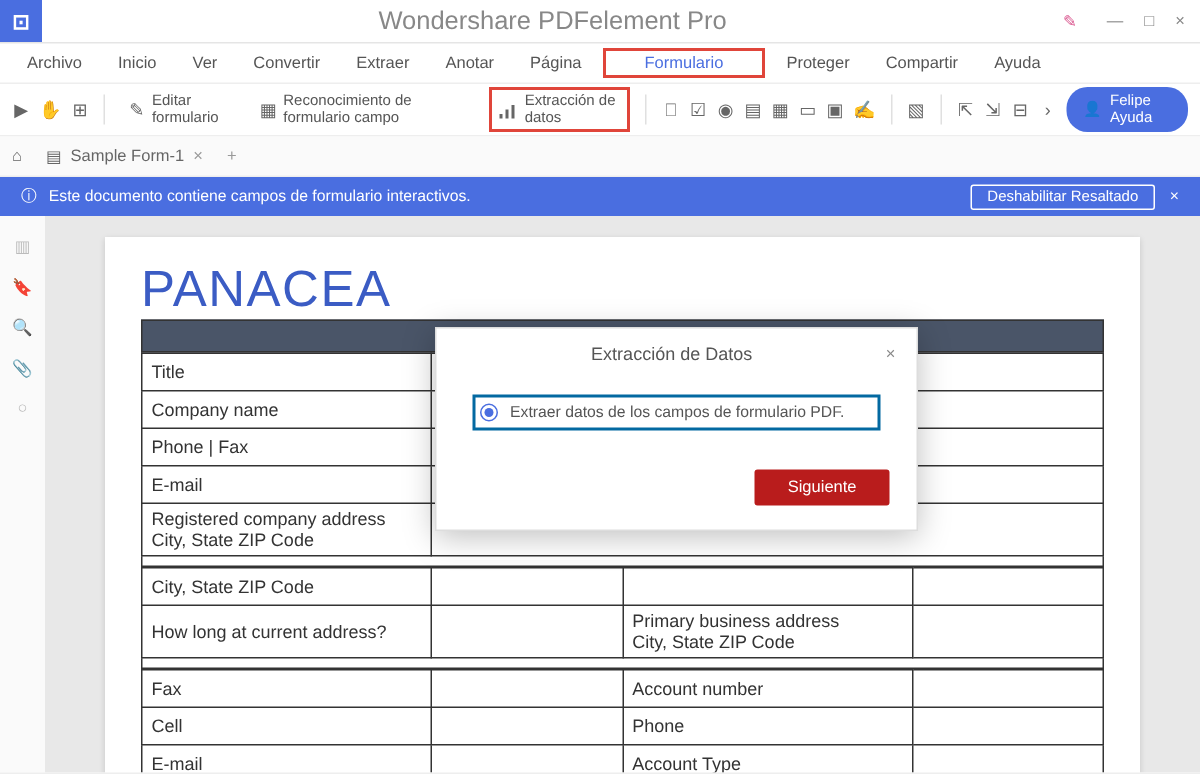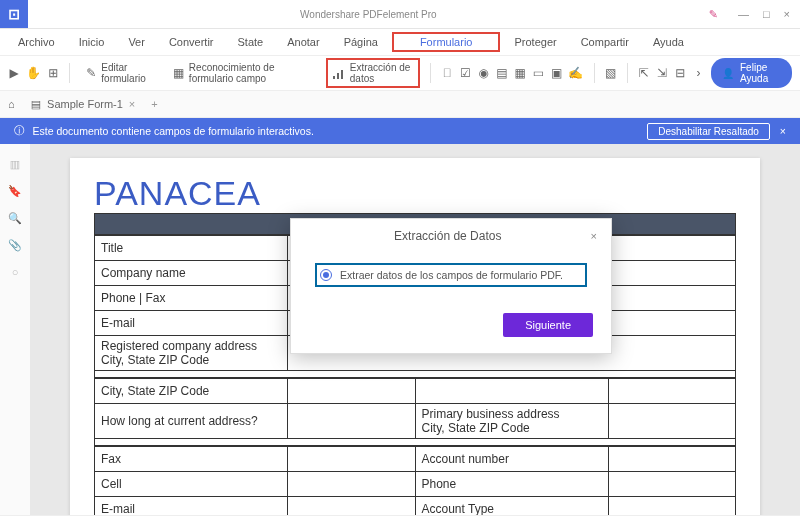--- a/index.html
+++ b/index.html
@@ -1,18 +1,18 @@
 <!DOCTYPE html>
 <html><head>
 <meta charset="utf-8">
 <style>
 body{margin:0;font-family:"Segoe UI",Arial,sans-serif;font-size:11px;background:#fff;color:#333;overflow:hidden}
 .titlebar{height:28px;background:#fff;display:flex;align-items:center;border-bottom:1px solid #e5e5e5}
 .titlebar .logo{width:28px;height:28px;background:#4a6ee0;display:flex;align-items:center;justify-content:center;color:#fff;font-weight:bold;font-size:14px}
-.titlebar .title{flex:1;text-align:center;color:#888;font-size:10px}
+.titlebar .title{flex:1;text-align:center;color:#888;font-size:17px}
 .titlebar .winbtns{display:flex;gap:14px;padding-right:10px;color:#888}
 .titlebar .edit-ico{margin-right:20px;color:#d84f8a}
 .menubar{height:26px;display:flex;align-items:center;padding:0 8px;gap:4px}
 .menubar .mi{padding:3px 10px;color:#555;font-size:11px}
 .menubar .mi.hl{border:2px solid #e0453a;color:#4a6ee0;font-weight:500;padding:2px 26px}
 .toolbar{height:34px;display:flex;align-items:center;padding:0 8px;gap:6px;border-top:1px solid #eee;border-bottom:1px solid #eee}
 .toolbar .ico{width:16px;height:16px;display:inline-flex;align-items:center;justify-content:center;color:#666;font-size:12px}
 .toolbar .sep{width:1px;height:20px;background:#e0e0e0;margin:0 4px}
 .toolbar .txtbtn{display:flex;align-items:center;gap:4px;color:#555;padding:3px 5px;font-size:10px}
 .toolbar .txtbtn.hl{border:2px solid #e0453a;padding:2px 4px}
@@ -40,21 +40,21 @@
 .modal .mh{display:flex;padding:10px 14px;align-items:center;color:#555}
 .modal .mh .mt{flex:1;text-align:center;font-size:12px}
 .modal .mh .mx{color:#888;cursor:pointer}
 .modal .mb{padding:10px 24px 18px}
 .modal .opt{display:flex;align-items:center;gap:8px;padding:6px 4px;font-size:10.5px;color:#555}
 .modal .opt.hl{border:2px solid #0369a1;padding:4px 3px}
 .modal .radio{width:10px;height:10px;border-radius:50%;border:1px solid #888;position:relative}
 .modal .radio.on{border-color:#4a6ee0}
 .modal .radio.on::after{content:"";position:absolute;inset:2px;background:#4a6ee0;border-radius:50%}
 .modal .mf{display:flex;justify-content:flex-end;padding:8px 18px 16px}
-.modal .next{background:#6d28d9;color:#fff;border:none;padding:6px 22px;font-size:11px;border-radius:2px}
+.modal .next{background:#b91c1c;color:#fff;border:none;padding:6px 22px;font-size:11px;border-radius:2px}
 .status{position:absolute;bottom:0;left:0;right:0;height:24px;background:#fff;border-top:1px solid #eee;display:flex;align-items:center;padding:0 10px;gap:8px;color:#888;font-size:10px}
 svg{display:block}
 </style>
 </head>
 <body>
 
 <div class="titlebar">
  <div class="logo">⊡</div>
  <div class="title">Wondershare PDFelement Pro</div>
  <span class="edit-ico">✎</span>
@@ -63,21 +63,21 @@
   <span>□</span>
   <span>×</span>
  </div>
 </div>
 
 <div class="menubar" id="menubar">
     <div class="mi">Archivo</div>
     <div class="mi">Inicio</div>
     <div class="mi">Ver</div>
     <div class="mi">Convertir</div>
-    <div class="mi">State</div>
+    <div class="mi">Extraer</div>
     <div class="mi">Anotar</div>
     <div class="mi">Página</div>
     <div class="mi hl">Formulario</div>
     <div class="mi">Proteger</div>
     <div class="mi">Compartir</div>
     <div class="mi">Ayuda</div>
   </div>
 
 <div class="toolbar">
  <span class="ico">▶</span>

